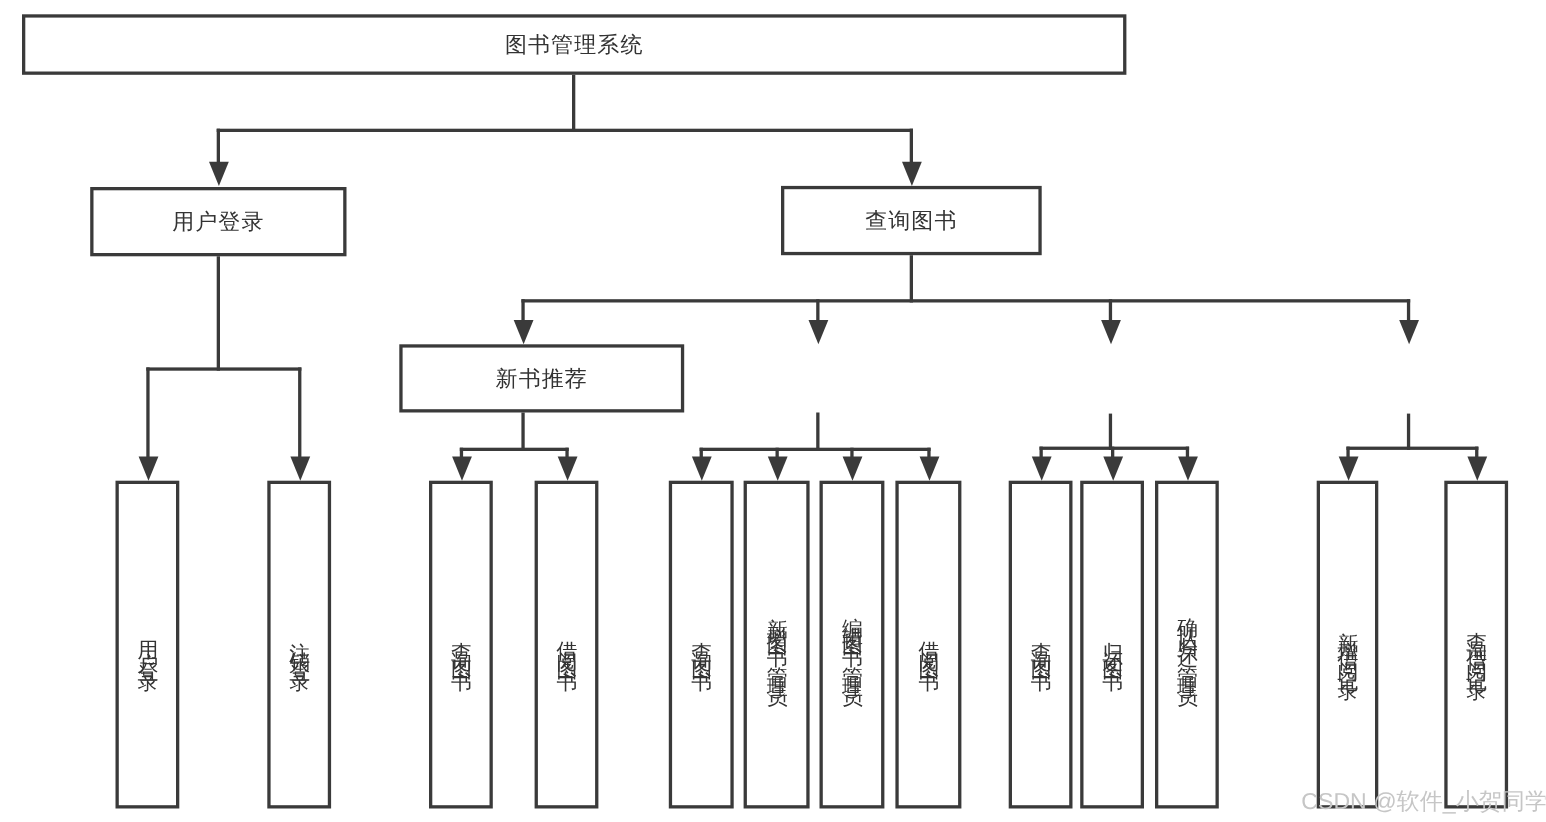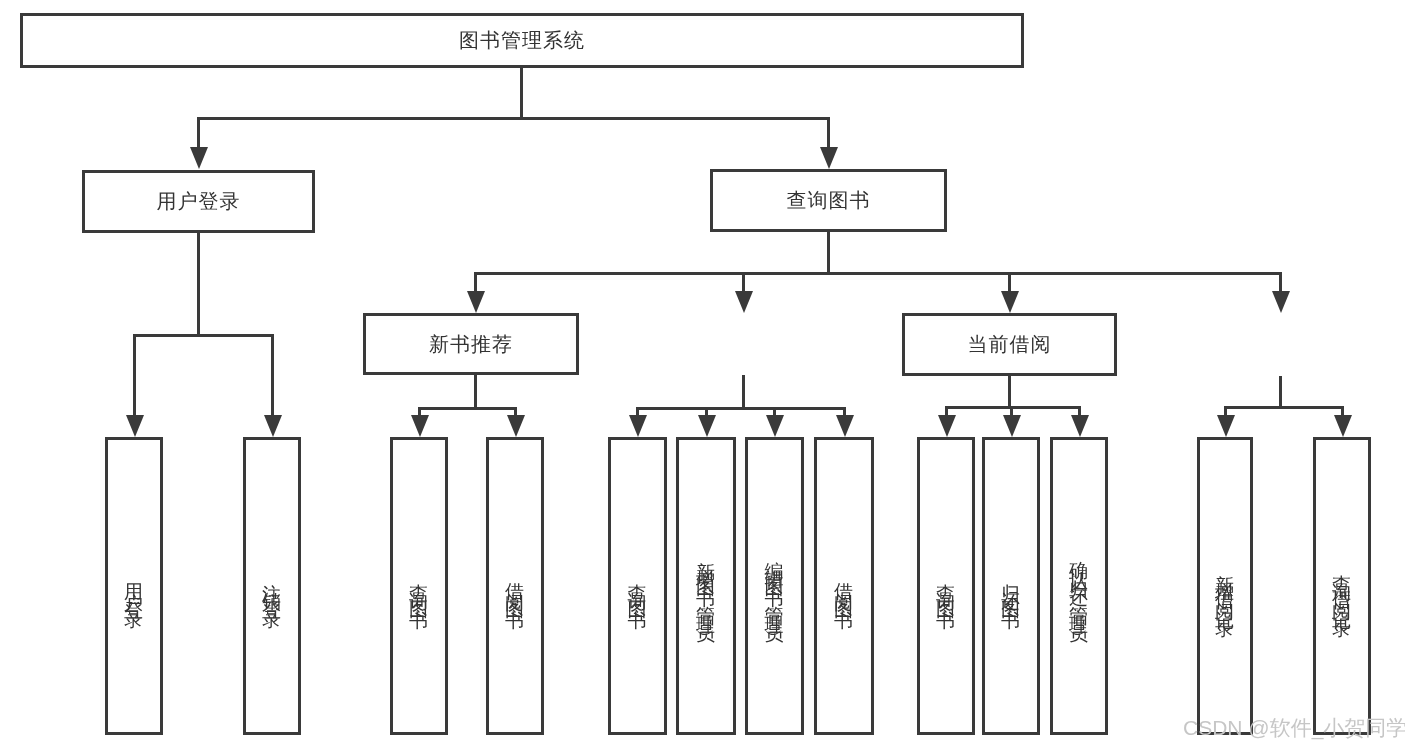--- a/index.html
+++ b/index.html
@@ -68,25 +68,22 @@
     <span class="h-label">图书管理系统</span>
   </div>
 
   <div class="node" style="left:82px; top:170px; width:233px; height:63px;">
     <span class="h-label">用户登录</span>
   </div>
   <div class="node" style="left:710px; top:169px; width:237px; height:63px;">
     <span class="h-label">查询图书</span>
   </div>
 
-  <div class="node" style="left:363px; top:313px; width:216px; height:62px;">
+  <div class="node" style="left:363px; top:313px; width:259px; height:62px;">
     <span class="h-label">新书推荐</span>
-  </div>
-  <div class="node" style="left:902px; top:313px; width:215px; height:63px;">
-    <span class="h-label">当前借阅</span>
   </div>
 
   <div class="node leaf" style="left:105px; top:437px; width:58px; height:298px;">
     <span class="v-label">用户登录</span>
   </div>
   <div class="node leaf" style="left:243px; top:437px; width:58px; height:298px;">
     <span class="v-label">注销登录</span>
   </div>
 
   <div class="node leaf" style="left:390px; top:437px; width:58px; height:298px;">

